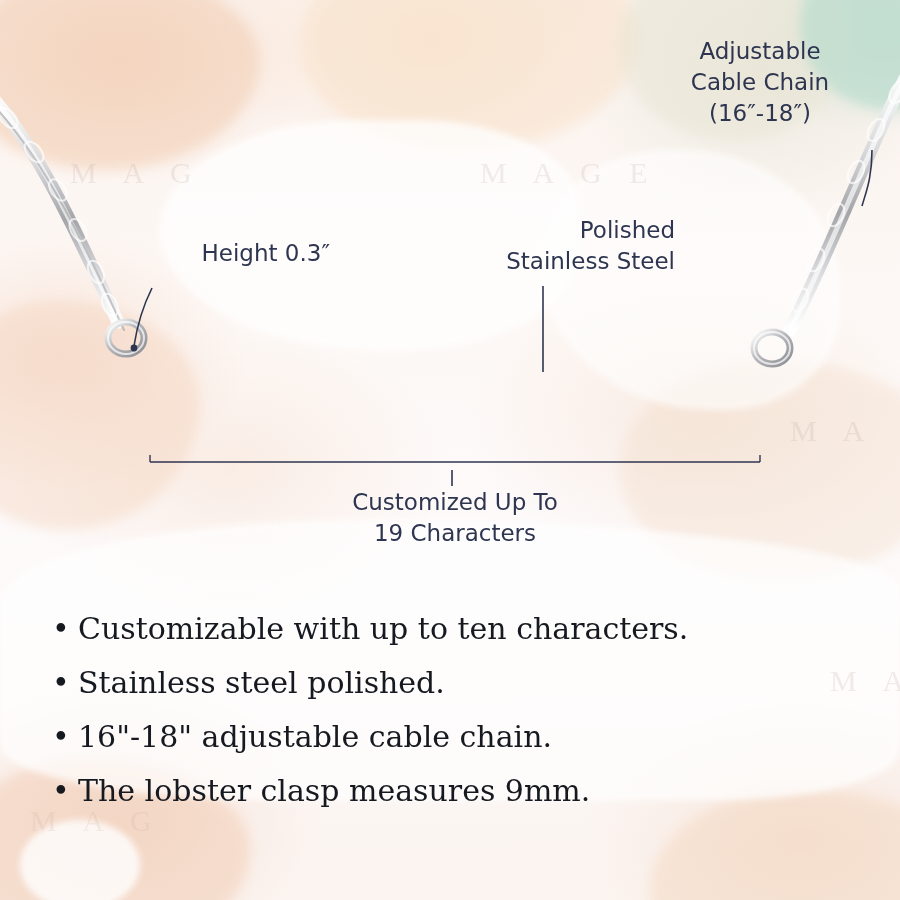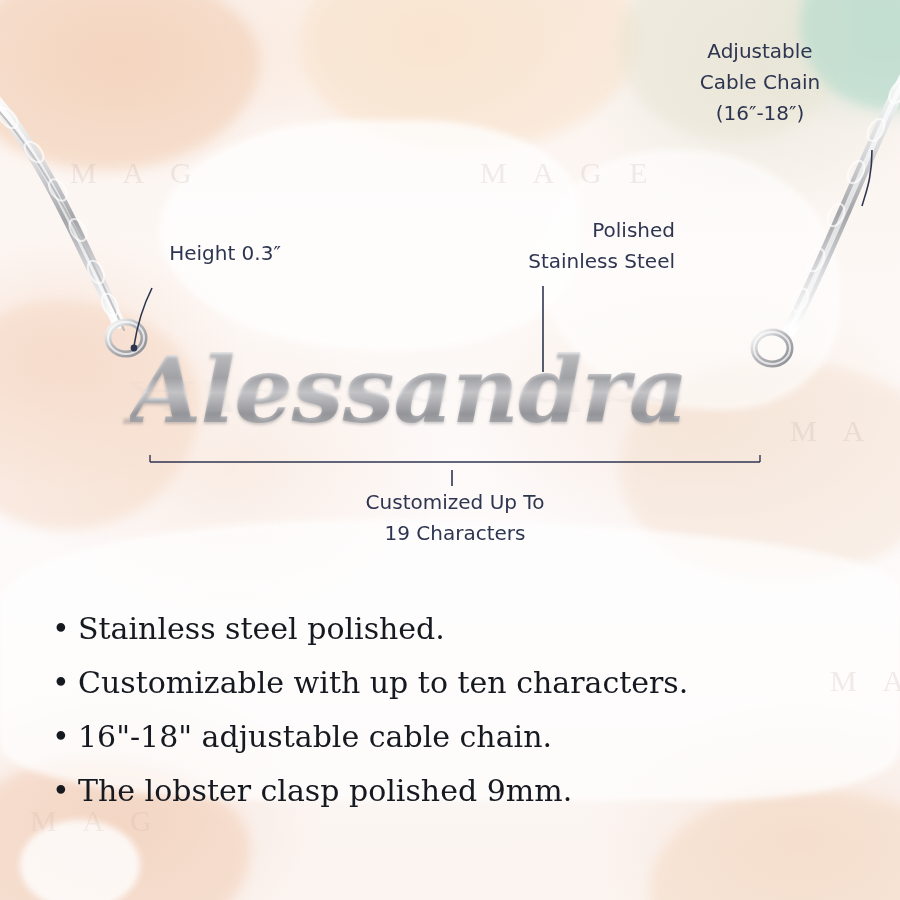--- a/index.html
+++ b/index.html
@@ -126,27 +126,27 @@
     white-space: nowrap;
     -webkit-mask-image: linear-gradient(to bottom, rgba(0,0,0,0.55), rgba(0,0,0,0));
     mask-image: linear-gradient(to bottom, rgba(0,0,0,0.55), rgba(0,0,0,0));
   }
 
   
   .callout {
     position: absolute;
     color: #2e3550;
     font-family: "DejaVu Sans", "Liberation Sans", sans-serif;
-    font-size: 20px;
+    font-size: 23px;
     line-height: 31px;
     text-align: center;
     white-space: pre-line;
   }
   .callout-adjustable { left: 625px; top: 36px; width: 270px; text-align: center; }
-  .callout-height     { left: 120px; top: 238px; width: 210px; }
+  .callout-height     { left: 120px; top: 238px; width: 210px; text-align: right; }
   .callout-polished   { left: 410px; top: 215px; width: 265px; text-align: right; }
   .callout-customized { left: 290px; top: 487px; width: 330px; }
 
   
   .features {
     position: absolute;
     left: 52px;
     top: 602px;
     width: 800px;
     color: #161a20;
@@ -245,34 +245,30 @@
       <path d="M 152 288 C 146 300, 138 320, 134 346"></path>
       <path d="M 543 286 C 543 320, 543 345, 543 372"></path>
       <path d="M 452 470 C 452 478, 452 482, 452 486"></path>
       <path d="M 150 462 L 760 462" stroke-width="1.4"></path>
       <path d="M 150 455 L 150 462" stroke-width="1.4"></path>
       <path d="M 760 455 L 760 462" stroke-width="1.4"></path>
     </g>
     <circle cx="134" cy="348" r="3.4" fill="#2e3550"></circle>
   </svg>
 
-  <div class="pendant">
-    <div class="pendant-reflection">Alessandra</div>
-    <div class="pendant-name">Alessandra</div>
-  </div>
 
   <div class="callout callout-adjustable">Adjustable
 Cable Chain
 (16″-18″)</div>
   <div class="callout callout-height">Height 0.3″</div>
   <div class="callout callout-polished">Polished
 Stainless Steel</div>
   <div class="callout callout-customized">Customized Up To
 19 Characters</div>
 
   <div class="features">
+    <div><span class="bullet-dot">•</span><span>Customizable with up to ten characters.</span></div>
     <div><span class="bullet-dot">•</span><span>Stainless steel polished.</span></div>
-    <div><span class="bullet-dot">•</span><span>Customizable with up to ten characters.</span></div>
     <div><span class="bullet-dot">•</span><span>16"-18" adjustable cable chain.</span></div>
-    <div><span class="bullet-dot">•</span><span>The lobster clasp polished 9mm.</span></div>
+    <div><span class="bullet-dot">•</span><span>The lobster clasp measures 9mm.</span></div>
   </div>
 
 </div>
 
 </body></html>

